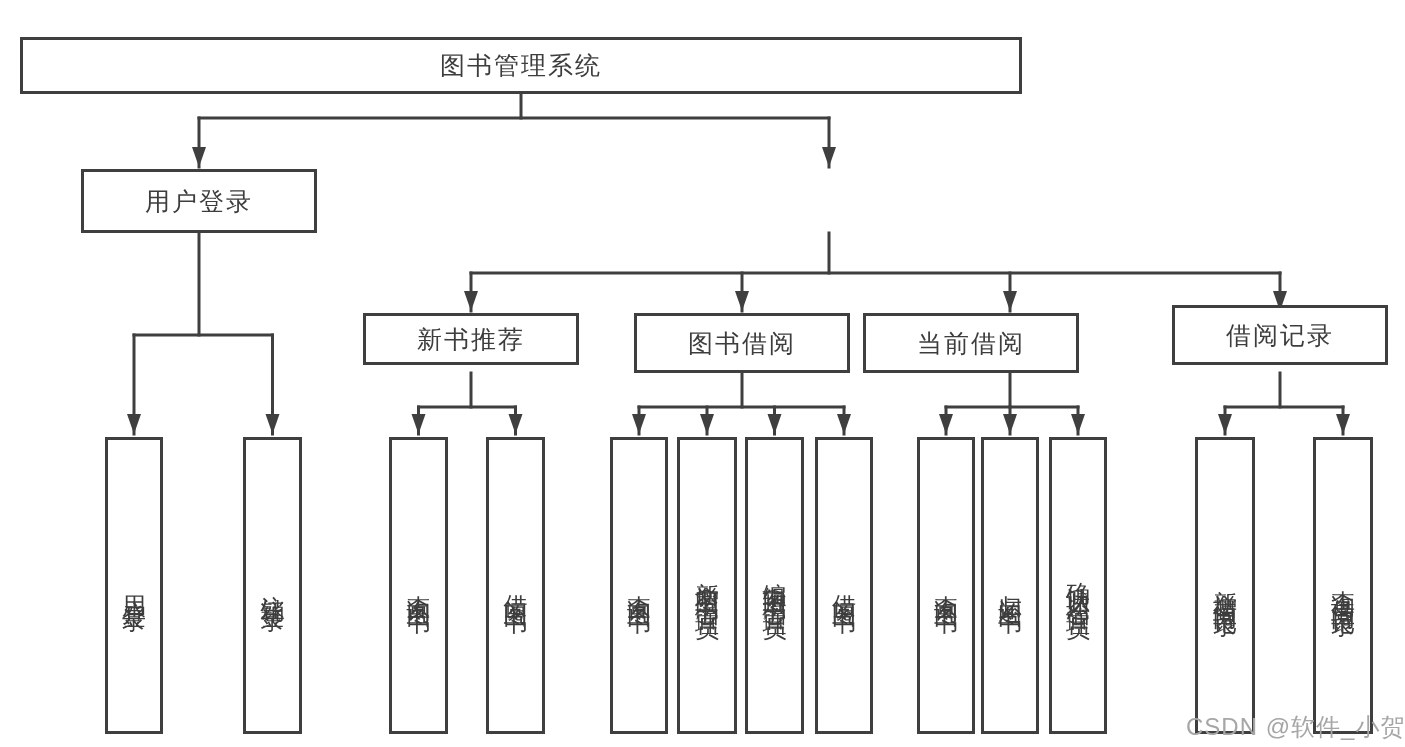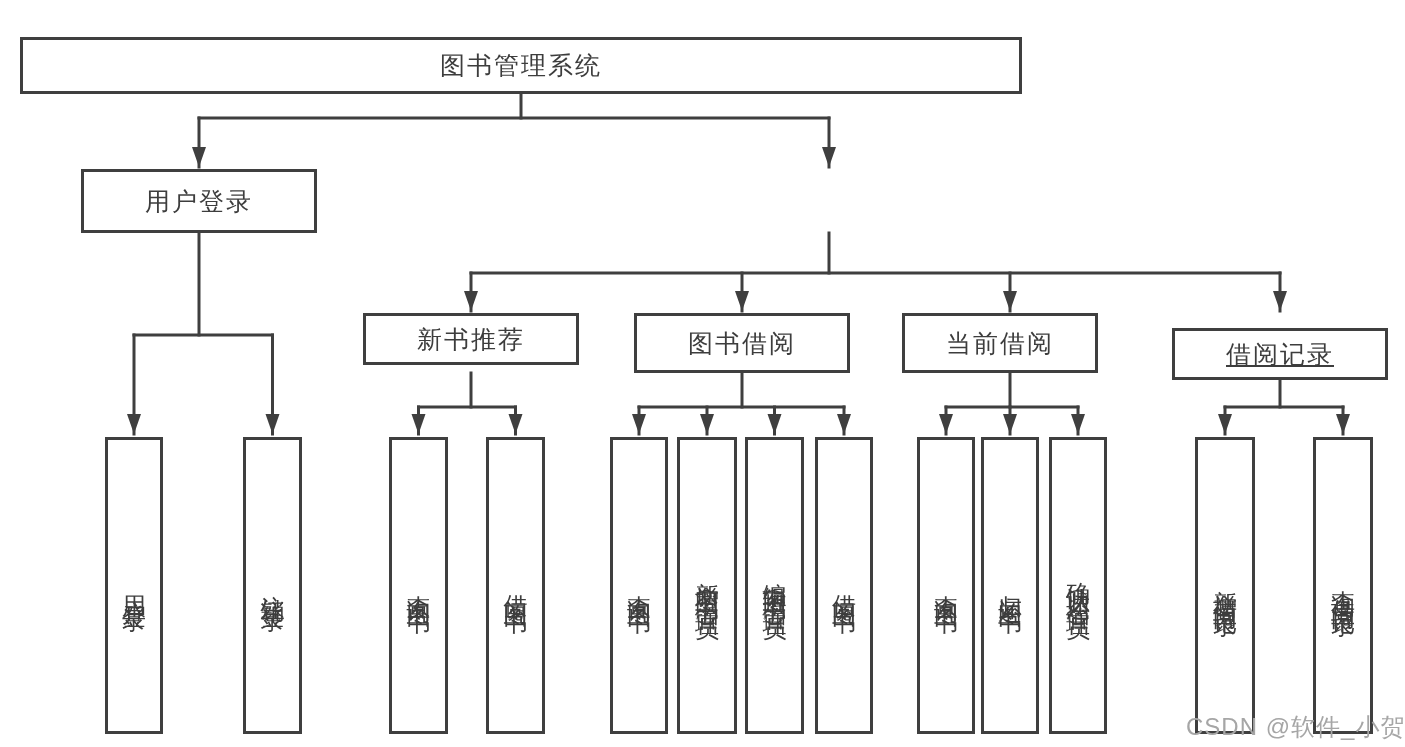--- a/index.html
+++ b/index.html
@@ -108,22 +108,22 @@
       <path d="M1343 407 V434" marker-end="url(#arrow)"></path>
     </g>
   </svg>
 
   <div class="node" style="left:20px; top:13px; width:1002px; height:57px;margin-top:24px;">图书管理系统</div>
 
   <div class="node" style="left:81px; top:169px; width:236px; height:64px;">用户登录</div>
 
   <div class="node" style="left:363px; top:313px; width:216px; height:52px;">新书推荐</div>
   <div class="node" style="left:634px; top:313px; width:216px; height:60px;text-align:right;">图书借阅</div>
-  <div class="node" style="left:902px; top:313px; width:196px; height:60px;">当前借阅</div>
-  <div class="node" style="left:1172px; top:328px; width:216px; height:52px;text-decoration:underline;">借阅记录</div>
+  <div class="node" style="left:863px; top:313px; width:216px; height:60px;">当前借阅</div>
+  <div class="node" style="left:1172px; top:305px; width:216px; height:60px;">借阅记录</div>
 
   <div class="node vnode" style="left:105px; top:437px; width:58px; height:297px;">用户登录</div>
   <div class="node vnode" style="left:243px; top:437px; width:59px; height:297px;">注销登录</div>
 
   <div class="node vnode" style="left:389px; top:437px; width:59px; height:297px;">查询图书</div>
   <div class="node vnode" style="left:486px; top:437px; width:59px; height:297px;">借阅图书</div>
 
   <div class="node vnode" style="left:610px; top:437px; width:58px; height:297px;">查询图书</div>
   <div class="node vnode" style="left:677px; top:437px; width:60px; height:297px;">新增图书（管理员）</div>
   <div class="node vnode" style="left:745px; top:437px; width:59px; height:297px;">编辑图书（管理员）</div>

